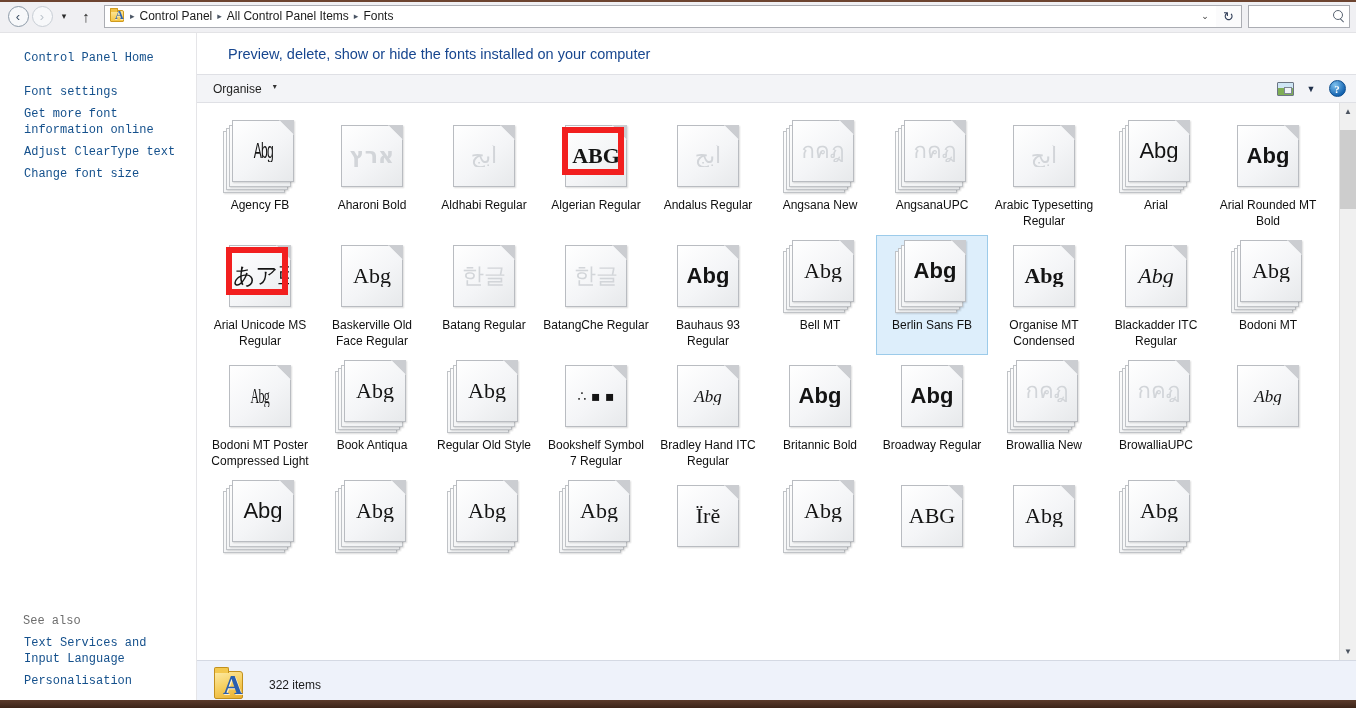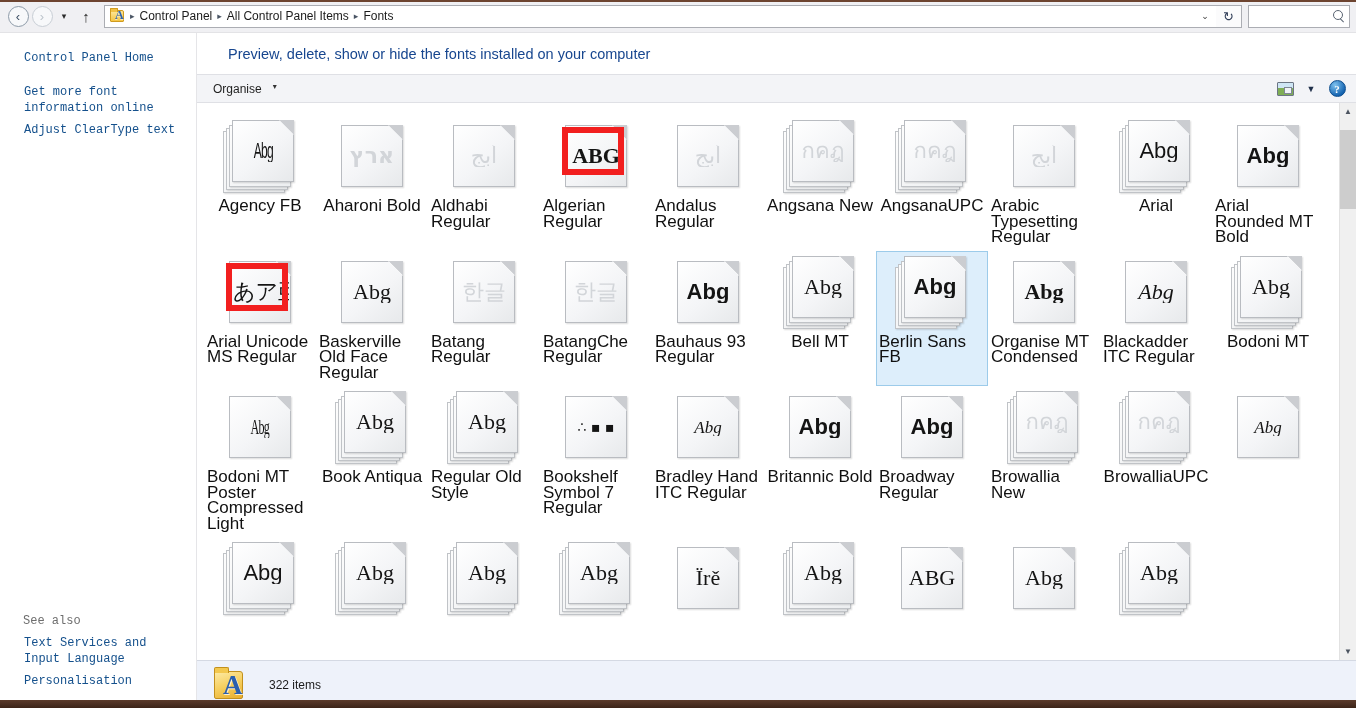--- a/index.html
+++ b/index.html
@@ -343,22 +343,23 @@
   .glyph.serif { font-family: "Liberation Serif", serif; }
   .glyph.sans  { font-family: "Liberation Sans", sans-serif; }
   .glyph.dv    { font-family: "DejaVu Sans", sans-serif; }
   .glyph.bold  { font-weight: bold; }
   .glyph.ital  { font-style: italic; }
   .glyph.narrow { letter-spacing: -1.5px; transform: scaleX(.55); }
   .glyph.sm { font-size: 17px; }
   .glyph.xs { font-size: 14px; }
 
   .caption {
-    font-size: 17px;
+    font-size: 12px;
     color: #101010;
+    text-align: center;
     line-height: 15.5px;
     max-width: 106px;
     word-wrap: break-word;
   }
 
   
   .annot {
     position: absolute;
     border: 6px solid #f21f1f;
     pointer-events: none;
@@ -487,22 +488,24 @@
     <div class="searchbox">
       <input type="text" value="" placeholder="" style="">
       <span class="mag"></span>
     </div>
   </div>
 
   <div class="body">
 
     <div class="taskpane">
       <div class="tp-link home">Control Panel Home</div>
+      <div class="tp-link">Font settings</div>
       <div class="tp-link">Get more font information online</div>
       <div class="tp-link">Adjust ClearType text</div>
+      <div class="tp-link">Change font size</div>
 
       <div class="tp-spacer"></div>
 
       <div class="tp-bottom">
         <div class="tp-seealso">See also</div>
         <div class="tp-link">Text Services and Input Language</div>
         <div class="tp-link">Personalisation</div>
       </div>
     </div>
 

